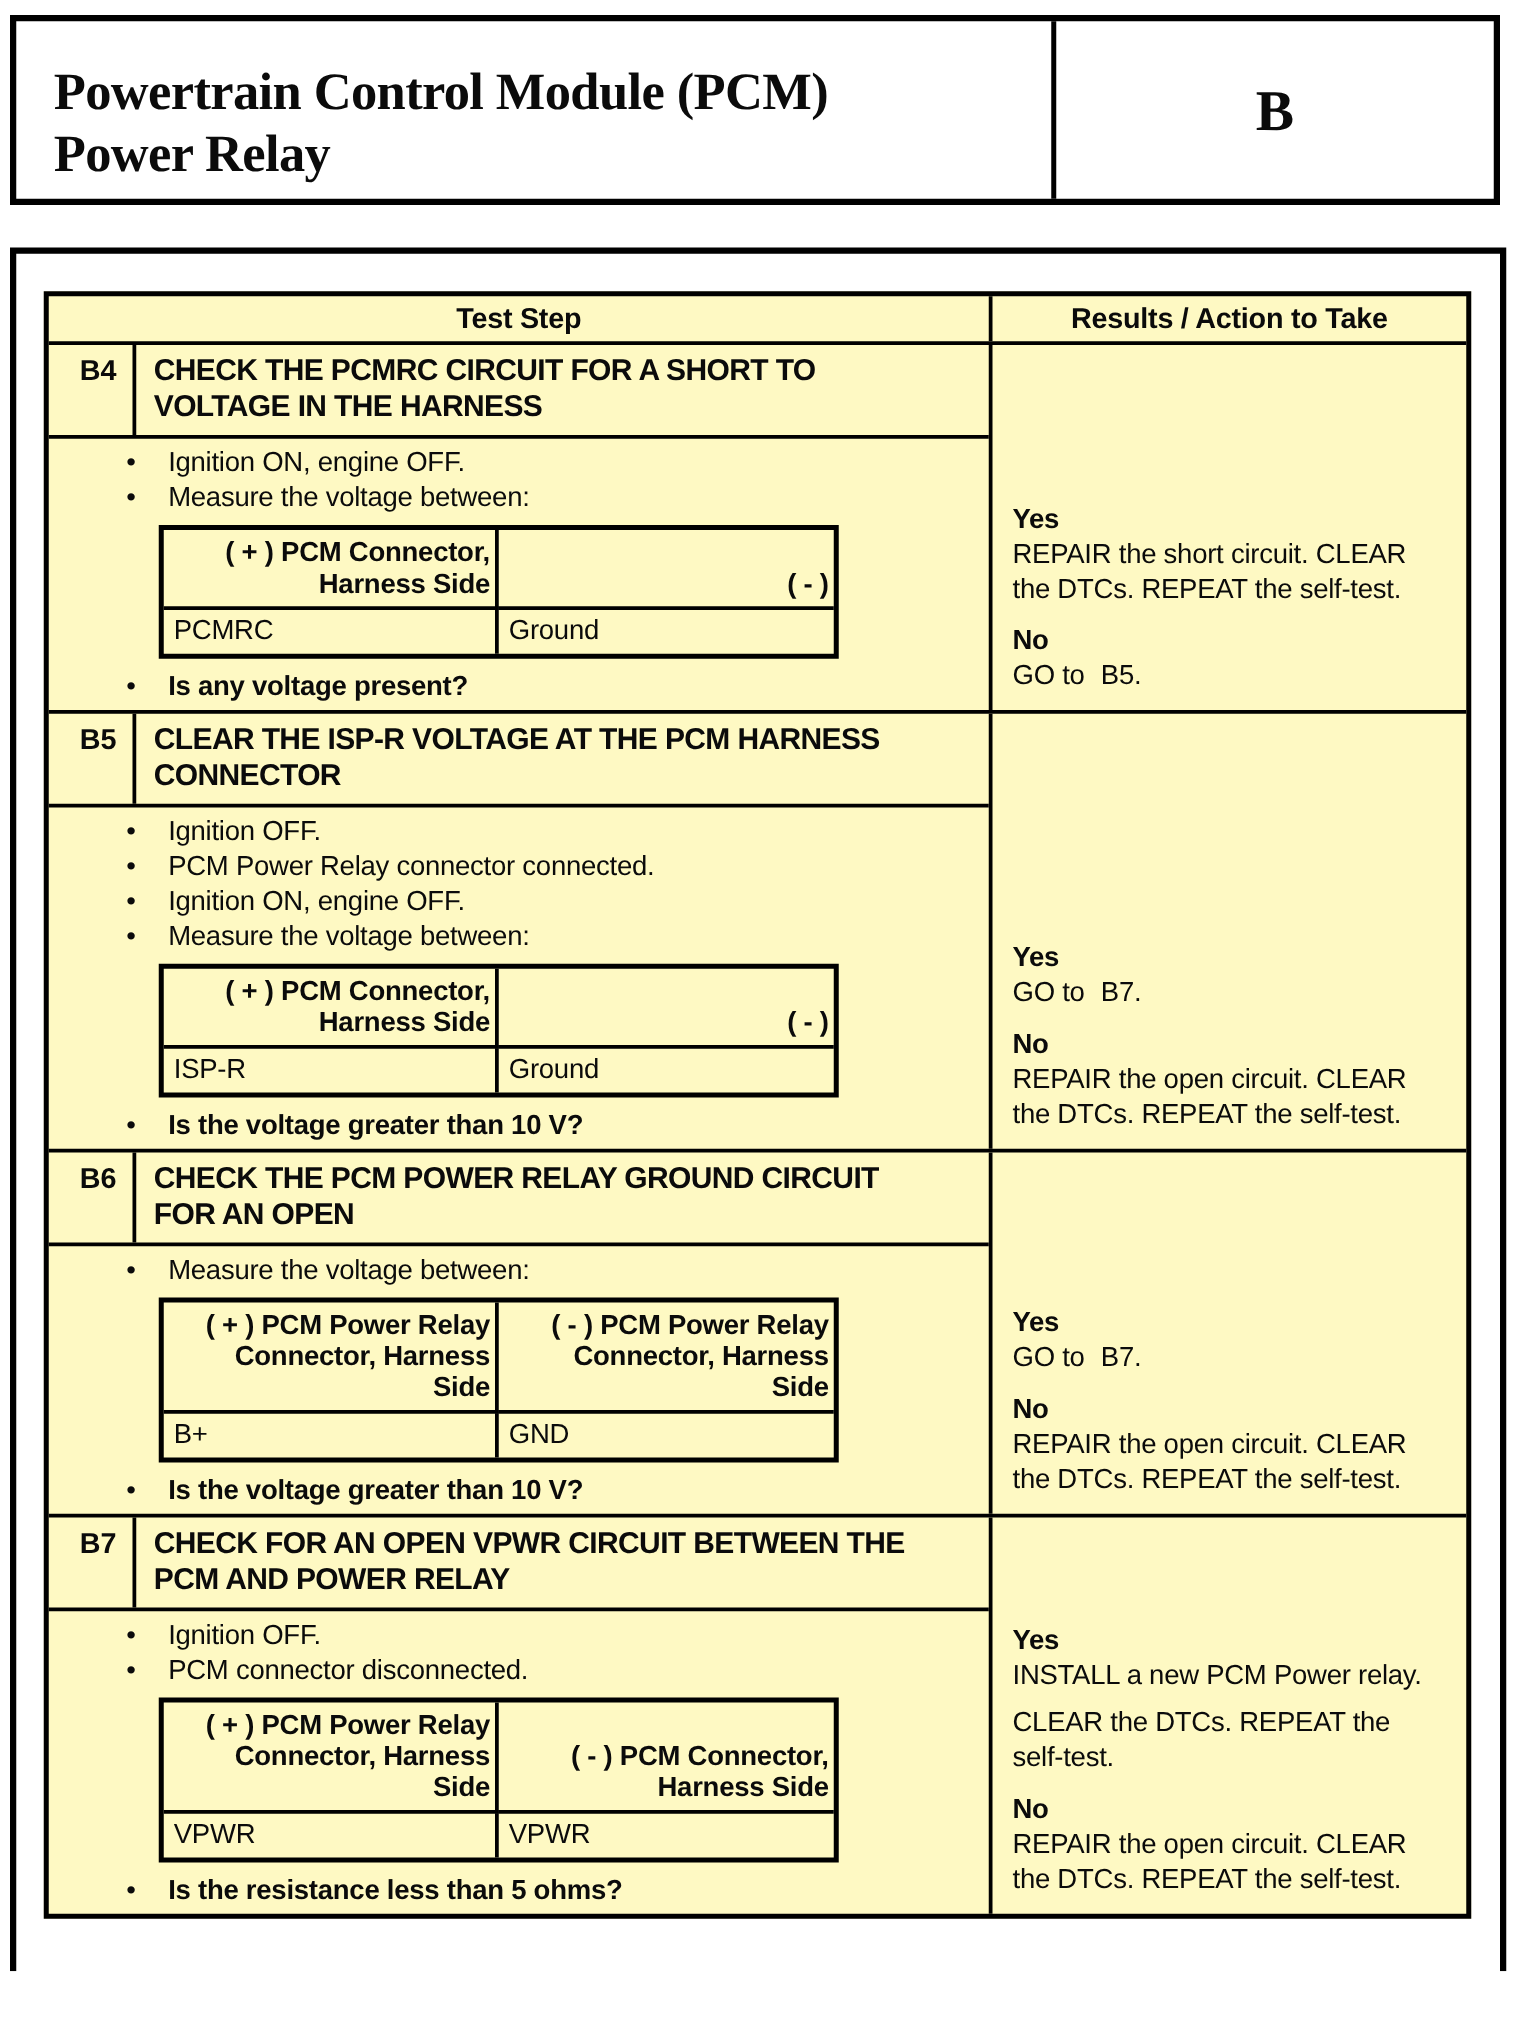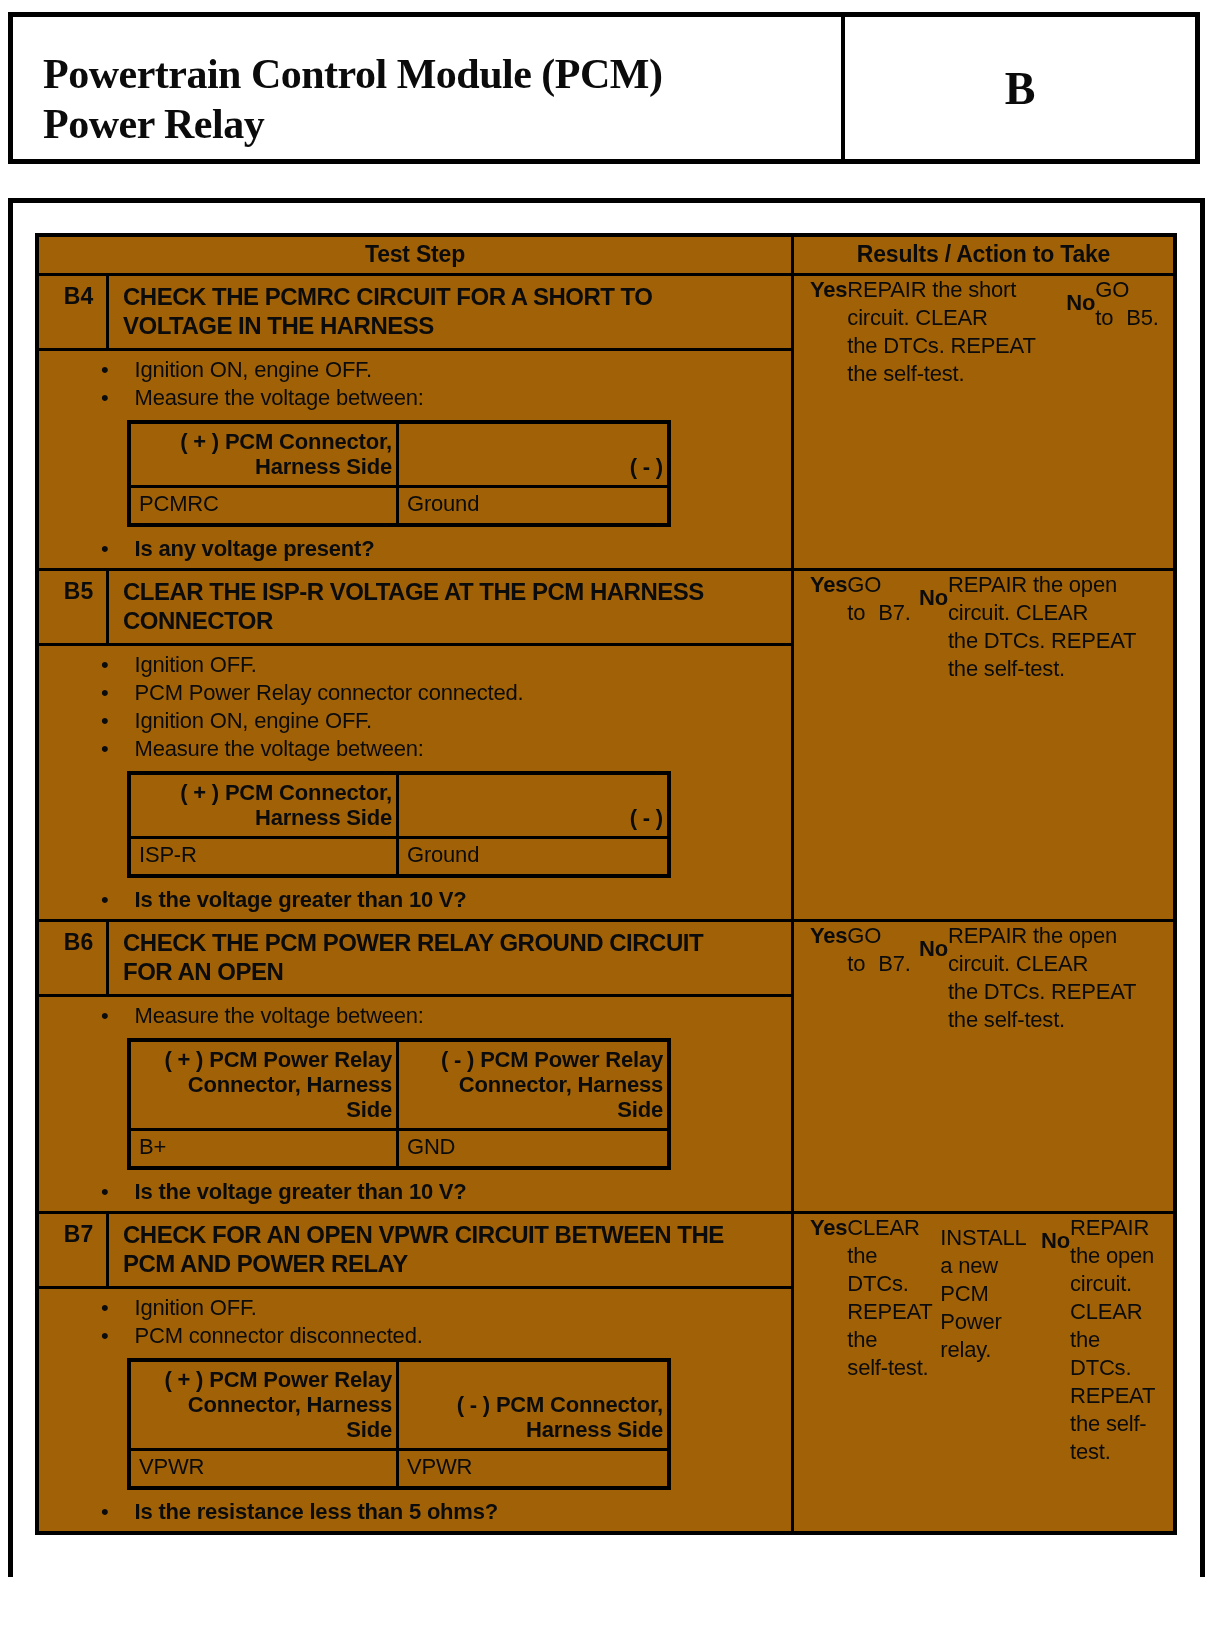--- a/index.html
+++ b/index.html
@@ -15,36 +15,36 @@
                 font-size:42px;line-height:50px;white-space:pre-line;letter-spacing:-0.5px;}
   .header-code-cell{flex:1;display:flex;align-items:center;justify-content:center;}
   .header-code{font-family:"Liberation Serif","DejaVu Serif",serif;font-weight:bold;font-size:46px;}
 
   
   .outer-box{position:absolute;left:8px;top:198px;width:1197px;height:1424px;
              border:5px solid #000;box-sizing:border-box;}
 
   
   .test-table{position:absolute;left:22px;top:30px;width:1142px;
-              border:4px solid #000;box-sizing:border-box;background:#a16207;}
+              border:4px solid #000;box-sizing:border-box;background:#fef9c3;}
   .table-header{display:flex;font-weight:bold;font-size:23px;letter-spacing:-0.2px;}
   .th-step{width:755px;box-sizing:border-box;border-right:3px solid #000;
            text-align:center;padding:4px 0 5px;}
   .th-results{flex:1;text-align:center;padding:4px 0 5px;}
 
   .step{display:grid;grid-template-columns:70px 682px 1fr;grid-template-rows:auto 1fr;
         border-top:3px solid #000;}
   .step-label{grid-column:1;grid-row:1;border-right:3px solid #000;box-sizing:border-box;
               font-weight:bold;font-size:23px;text-align:center;padding-top:7px;padding-left:12px;}
   .step-title{grid-column:2;grid-row:1;font-weight:bold;font-size:24px;line-height:29px;
               padding:6px 20px 8px 14px;white-space:pre-line;letter-spacing:-0.5px;}
   .step-body{grid-column:1 / span 2;grid-row:2;border-top:3px solid #000;
              padding:5px 0 5px 0;}
   .step-result{grid-column:3;grid-row:1 / span 2;border-left:3px solid #000;box-sizing:border-box;
-               display:flex;flex-direction:row;justify-content:flex-end;
+               display:flex;flex-direction:column;justify-content:flex-end;
                padding:0 6px 14px 16px;font-size:22px;line-height:28px;letter-spacing:-0.2px;}
 
   .bullet{display:flex;font-size:22px;line-height:28px;letter-spacing:-0.2px;}
   .bullet::before{content:"\2022";margin:0 26px 0 62px;}
   .bullet.question{margin-top:8px;}
   .bullet.question .b-text{font-weight:bold;}
 
   .conn-table{display:grid;grid-template-columns:1fr 1fr;width:544px;box-sizing:border-box;
               border:4px solid #000;margin:8px 0 0 88px;}
   .conn-th{font-weight:bold;font-size:22px;line-height:25px;text-align:right;
@@ -187,23 +187,23 @@
             </div>
         </div>
       </section>
 
       <section class="step">
         <div class="step-label">B7</div>
         <div class="step-title">CHECK FOR AN OPEN VPWR CIRCUIT BETWEEN THE
 PCM AND POWER RELAY</div>
         <div class="step-result">
           <div class="res-label">Yes</div>
+          <div class="res-text">INSTALL a new PCM Power relay.</div>
           <div class="res-text">CLEAR the DTCs. REPEAT the
 self-test.</div>
-          <div class="res-text">INSTALL a new PCM Power relay.</div>
           <div class="res-goto"></div>
           <div class="res-label">No</div>
           <div class="res-text">REPAIR the open circuit. CLEAR
 the DTCs. REPEAT the self-test.</div>
           <div class="res-goto"></div>
         </div>
         <div class="step-body">
           <div class="bullet">
               <span class="b-text">Ignition OFF.</span>
             </div>

